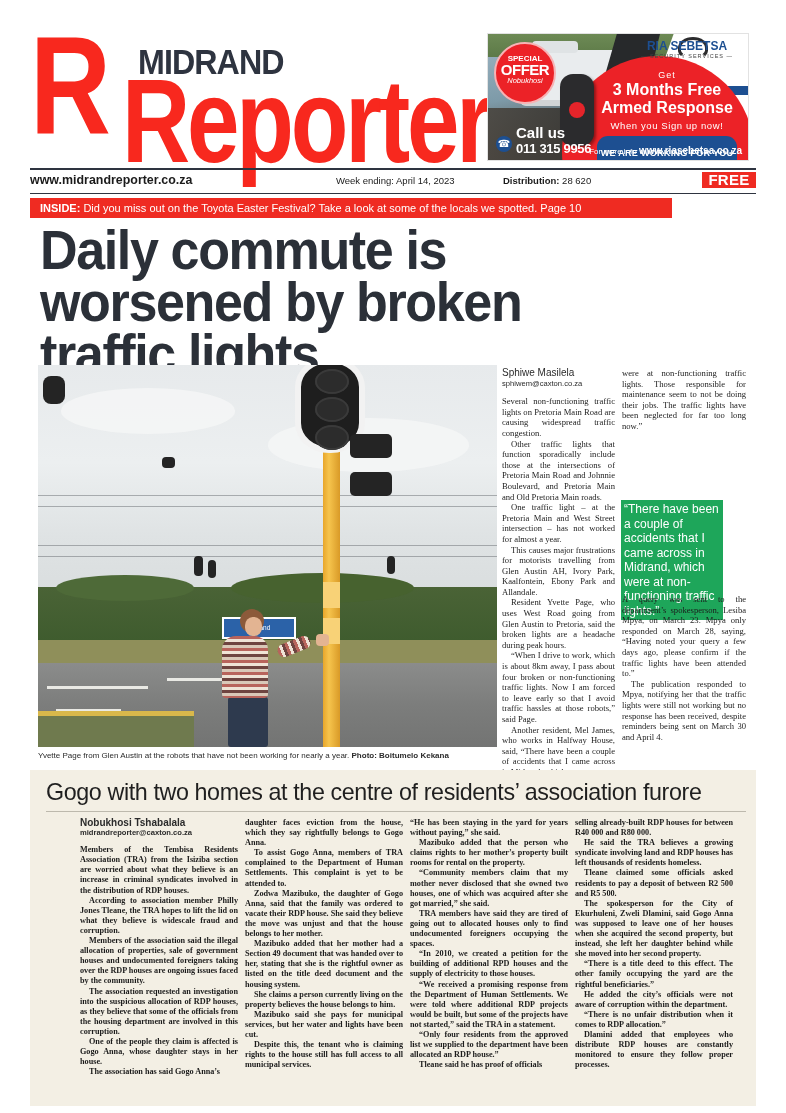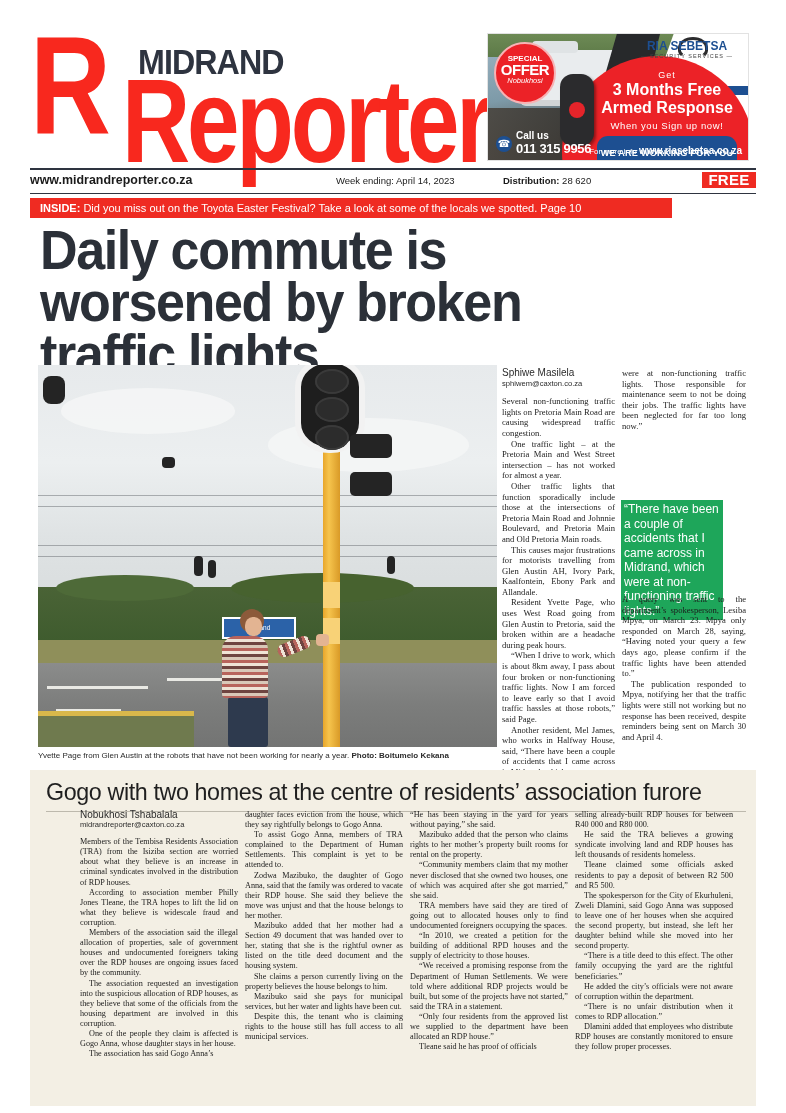--- a/index.html
+++ b/index.html
@@ -77,21 +77,21 @@
     background:#2b2b2d; border-radius:13px; box-shadow: 2px 2px 3px rgba(0,0,0,.4);}
   .ad-remote:after{ content:""; position:absolute; left:9px; top:28px; width:16px; height:16px;
     border-radius:50%; background:#e5242a; }
   .ad-logo{ position:absolute; right:6px; top:5px; width:110px; text-align:center; }
   .ad-logo .lg1{ font-family:"Liberation Sans", sans-serif; font-weight:bold; font-size:12px; color:#1d4f91; letter-spacing:0px;}
   .ad-logo .lg2{ font-family:"Liberation Sans", sans-serif; font-size:5.5px; color:#444; letter-spacing:1px; }
   .ad-swoosh{ position:absolute; right:40px; top:3px; width:30px; height:22px;
     border:3px solid #2b2b2d; border-radius:50% 50% 40% 40%; border-bottom-color:transparent; }
   .ad-call{ position:absolute; left:8px; bottom:4px; color:#fff;
     font-family:"Liberation Sans", sans-serif; }
-  .ad-call .c1{ font-size:10px; font-weight:bold; }
+  .ad-call .c1{ font-size:15px; font-weight:bold; }
   .ad-call .c2{ font-size:13px; font-weight:bold; letter-spacing:-.3px; }
   .ad-phone-ic{ position:absolute; left:8px; bottom:8px; width:16px; height:16px; border-radius:50%;
     background:#1d4f91; color:#fff; font-size:10px; text-align:center; line-height:16px; }
   .ad-info{ position:absolute; right:6px; bottom:4px; color:#fff;
     font-family:"Liberation Sans", sans-serif; font-size:8px; }
   .ad-info b{ font-size:10px; }
 
   
   .rule-top { position:absolute; left:30px; top:168px; width:726px; height:2px; background:#2e3440; }
   .infobar { position:absolute; left:30px; top:172px; width:726px; height:20px;
@@ -182,23 +182,23 @@
     background:#1ea65a; color:#fff; font-family:"Liberation Sans", sans-serif;
     font-size:12px; line-height:14.5px; padding:2px 3px; }
   #a1c2b { left:622px; top:594px; width:124px; }
 
   
   .art2 { position:absolute; left:30px; top:770px; width:726px; height:336px; background:#f3efe4; }
   .art2-head { position:absolute; left:16px; top:8px; width:700px;
     font-family:"Liberation Sans", sans-serif; font-size:24px; color:#1f1f1f;
     letter-spacing:-.4px; transform:scaleX(.97); transform-origin:left top; }
   .art2-rule { position:absolute; left:16px; top:41px; width:700px; height:1px; background:#bdb9ad; }
-  .a2col { position:absolute; top:40px; width:158px;
+  .a2col { position:absolute; top:48px; width:158px;
     font-family:"Liberation Serif", serif; font-size:8.2px; line-height:10.1px;
-    color:#1c1c1c; text-align:justify; }
+    color:#1c1c1c; text-align:justify;font-weight:bold; }
   .a2col p { text-indent:9px; margin:0; }
   .a2col p.noindent { text-indent:0; }
   #a2c1 { left:50px; }
   #a2c2 { left:215px; }
   #a2c3 { left:380px; }
   #a2c4 { left:545px; }
 </style>
 </head>
 <body>
 
@@ -309,24 +309,24 @@
 
   <div class="caption">
     <span>Yvette Page from Glen Austin at the robots that have not been working for nearly a year. </span><b>Photo: Boitumelo Kekana</b>
   </div>
 
   <div class="col" id="a1c1">
     <div class="byline-name">Sphiwe Masilela</div>
     <div class="byline-mail">sphiwem@caxton.co.za</div>
     <div>
         <p class="noindent">Several non-functioning traffic lights on Pretoria Main Road are causing widespread traffic congestion.</p>
+        <p>Other traffic lights that function sporadically include those at the intersections of Pretoria Main Road and Johnnie Boulevard, and Pretoria Main and Old Pretoria Main roads.</p>
         <p>One traffic light – at the Pretoria Main and West Street intersection – has not worked for almost a year.</p>
-        <p>Other traffic lights that function sporadically include those at the intersections of Pretoria Main Road and Johnnie Boulevard, and Pretoria Main and Old Pretoria Main roads.</p>
         <p>This causes major frustrations for motorists travelling from Glen Austin AH, Ivory Park, Kaalfontein, Ebony Park and Allandale.</p>
-        <p>Resident Yvette Page, who uses West Road going from Glen Austin to Pretoria, said the broken within are a headache during peak hours.</p>
+        <p>Resident Yvette Page, who uses West Road going from Glen Austin to Pretoria, said the broken lights are a headache during peak hours.</p>
         <p>“When I drive to work, which is about 8km away, I pass about four broken or non-functioning traffic lights. Now I am forced to leave early so that I avoid traffic hassles at those robots,” said Page.</p>
         <p>Another resident, Mel James, who works in Halfway House, said, “There have been a couple of accidents that I came across in Midrand, which</p>
       </div>
   </div>
 
   <div class="col" id="a1c2">
     <div>
         <p class="noindent">were at non-functioning traffic lights. Those responsible for maintenance seem to not be doing their jobs. The traffic lights have been neglected for far too long now.”</p>
       </div>
   </div>

